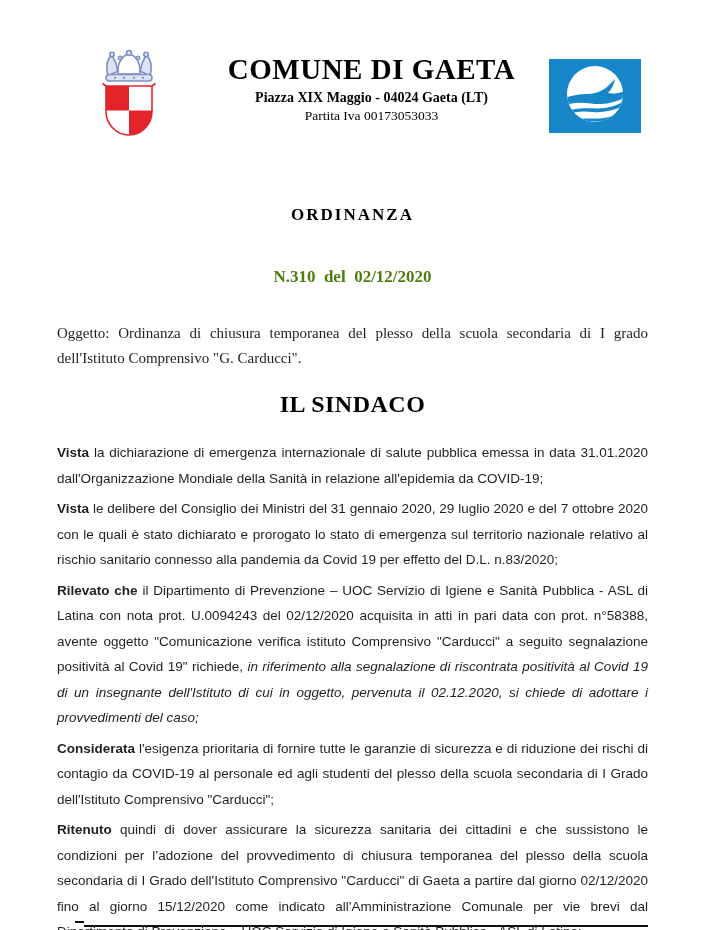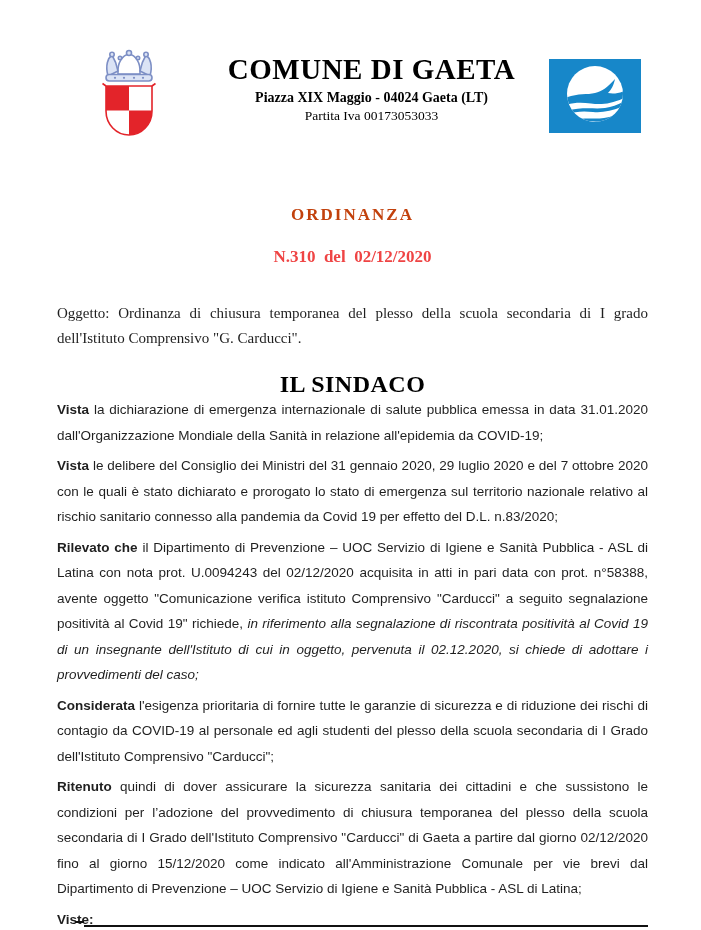--- a/index.html
+++ b/index.html
@@ -12,28 +12,28 @@
   .coat { position:absolute; left:99px; top:49px; width:60px; height:88px; }
   .head-center { position:absolute; left:179px; top:53px; width:385px; text-align:center;
                  font-family:"Liberation Serif", serif; color:#000; }
   .commune-title { font-size:29px; font-weight:bold; letter-spacing:0.5px; line-height:32px; white-space:nowrap; }
   .commune-address { font-size:14px; font-weight:bold; margin-top:5px; line-height:16px; }
   .commune-vat { font-size:13.5px; margin-top:2px; line-height:16px; }
   .flag { position:absolute; left:549px; top:59px; width:92px; height:74px; }
   
   .doc { position:absolute; left:57px; top:0; width:591px; }
   .h-ord { text-align:center; font-family:"Liberation Serif", serif; font-weight:bold;
-           font-size:17px; letter-spacing:2px; line-height:20px; color:#c2410c; margin:205px 0 0 0; }
+           font-size:17px; letter-spacing:2px; line-height:20px; color:#000000; margin:205px 0 0 0; }
   .h-num { text-align:center; font-family:"Liberation Serif", serif; font-weight:bold;
-           font-size:17px; line-height:20px; color:#ef4444; margin:22px 0 0 0; white-space:pre-wrap; }
+           font-size:17px; line-height:20px; color:#4d7c0f; margin:42px 0 0 0; white-space:pre-wrap; }
   .subject { font-size:15px; line-height:25px; text-align:justify; margin:34px 0 0 0;font-family:Liberation Serif, serif; }
   .h-sindaco { text-align:center; font-family:"Liberation Serif", serif; font-weight:bold;
                font-size:24px; letter-spacing:0.5px; line-height:22px; color:#000; margin:22px 0 0 0; }
   .recitals p { font-size:13.5px; line-height:25.5px; text-align:justify; margin:5px 0 0 0; hyphens:none; }
-  .recitals p:first-child { margin-top:2px; }
+  .recitals p:first-child { margin-top:25px; }
   .b { font-weight:bold; }
   .i { font-style:italic; }
   
   .rule-tick { position:absolute; left:75px; top:921px; width:9px; height:2px; background:#111; }
   .rule-main { position:absolute; left:84px; top:925px; width:564px; height:2px; background:#111; }
 </style>
 </head>
 <body>
 
 <div class="page">

